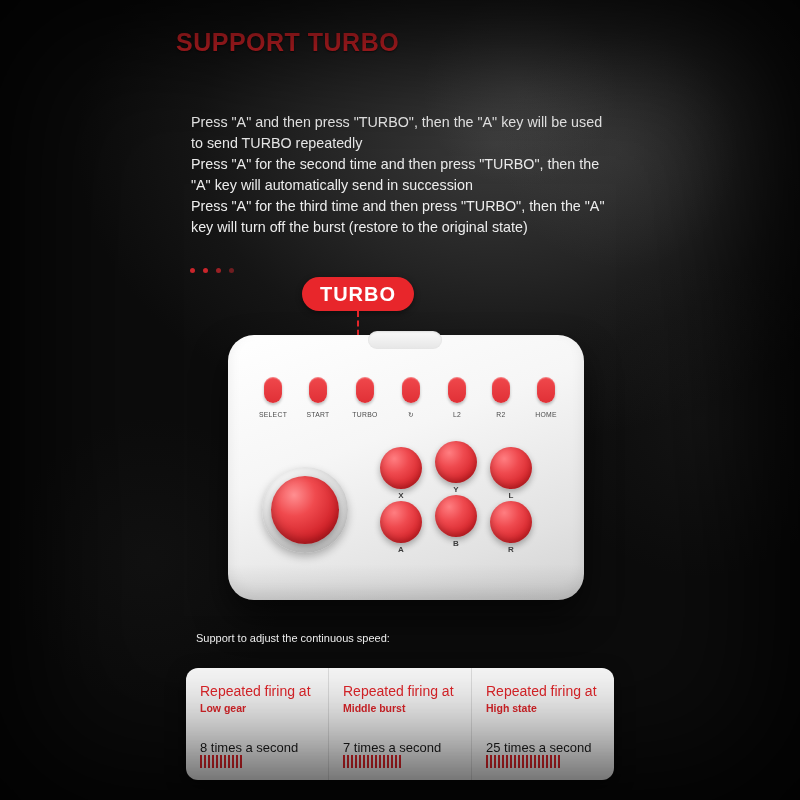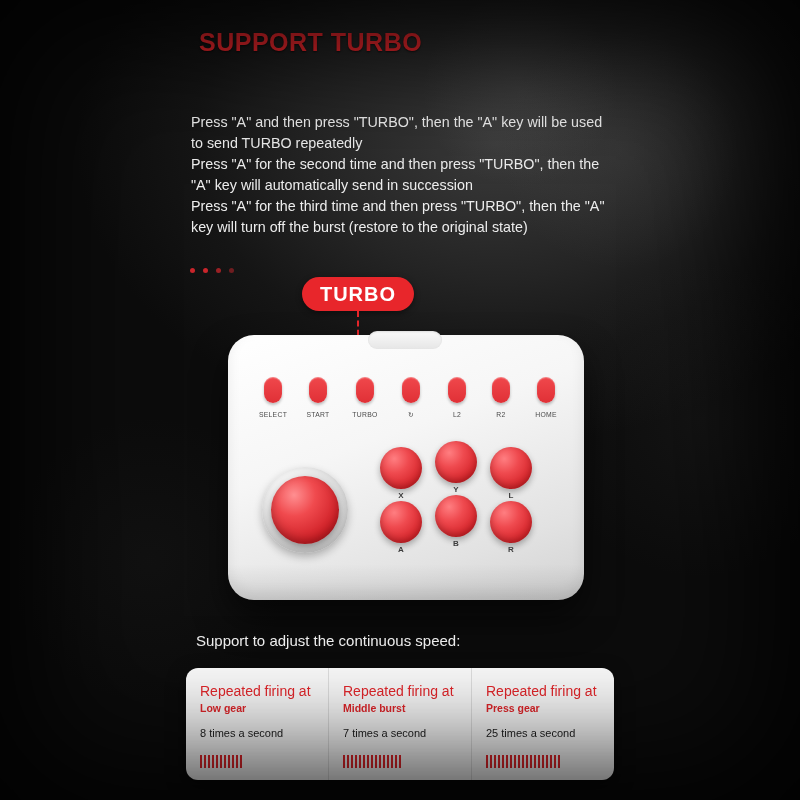--- a/index.html
+++ b/index.html
@@ -29,21 +29,21 @@
   }
   .vignette {
     position: absolute; inset: 0;
     box-shadow: inset 0 0 120px 40px rgba(0,0,0,0.85);
     pointer-events: none;
   }
 
   
   .headline {
     position: absolute;
-    left: 199px; top: 26px;
+    left: 176px; top: 26px;
     color: #e8262b;
     font-weight: bold;
     font-size: 25px;
     letter-spacing: 0.5px;
     line-height: 1.35;
     text-shadow: 0 1px 2px rgba(0,0,0,0.6);
   }
   .headline .l2 { display: block; }
 
   
@@ -178,41 +178,41 @@
     color: #3c3c3c;
     font-weight: bold;
     transform: translateX(-50%);
   }
 
   
   .speed-title {
     position: absolute;
     left: 196px; top: 632px;
     color: #f0f0f0;
-    font-size: 15px;
+    font-size: 11px;
   }
   .speed-card {
     position: absolute;
     left: 186px; top: 668px;
     width: 428px; height: 112px;
     background: #ffffff;
     border-radius: 12px;
     display: flex;
     box-shadow: 0 6px 18px rgba(0,0,0,0.5);
     overflow: hidden;
   }
   .gear {
     flex: 1;
     padding: 14px 12px 0 14px;
     position: relative;
   }
   .gear + .gear { border-left: 1px solid #e3e3e3; }
   .gear .line1 { color: #e8262b; font-size: 14px; line-height: 1.35; }
   .gear .line2 { color: #e8262b; font-size: 10.5px; font-weight: bold; line-height: 1.35; }
-  .gear .rate  { color: #1d1d1d; font-size: 11px; margin-top: 12px; }
+  .gear .rate  { color: #1d1d1d; font-size: 13px; margin-top: 25px; }
   .bars {
     position: absolute;
     left: 14px; bottom: 12px;
     display: flex; gap: 2px;
   }
   .bars i {
     display: block;
     width: 2px; height: 13px;
     background: #e8262b;
   }
@@ -331,21 +331,21 @@
           <i></i>
           <i></i>
           <i></i>
           <i></i>
           <i></i>
           <i></i>
         </div>
     </div>
     <div class="gear">
       <div class="line1">Repeated firing at</div>
-      <div class="line2">Press gear</div>
+      <div class="line2">High state</div>
       <div class="rate">25 times a second</div>
       <div class="bars">
           <i></i>
           <i></i>
           <i></i>
           <i></i>
           <i></i>
           <i></i>
           <i></i>
           <i></i>

